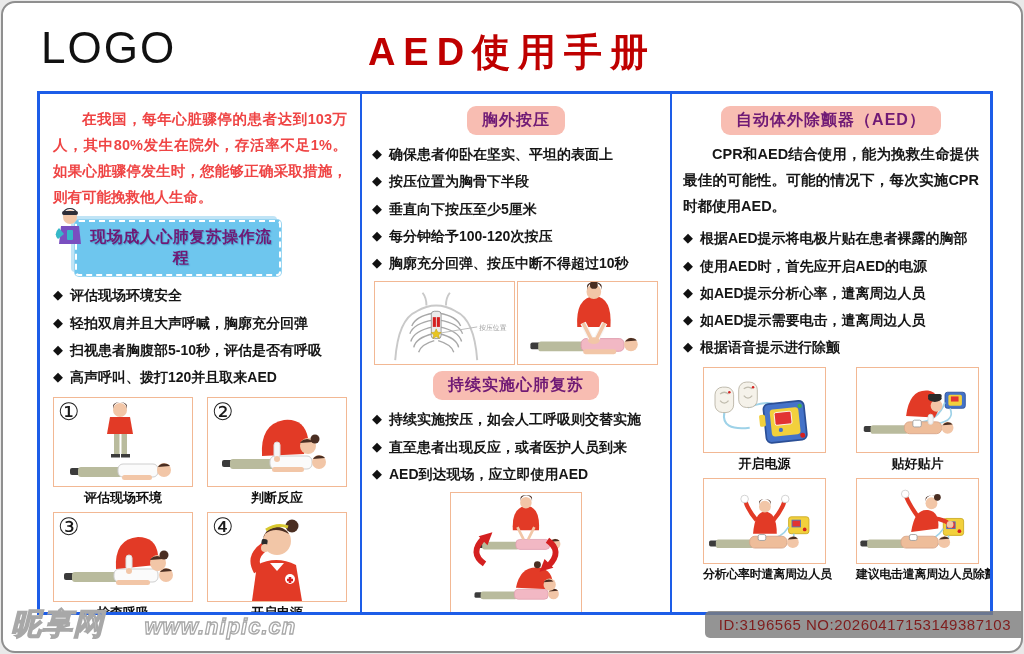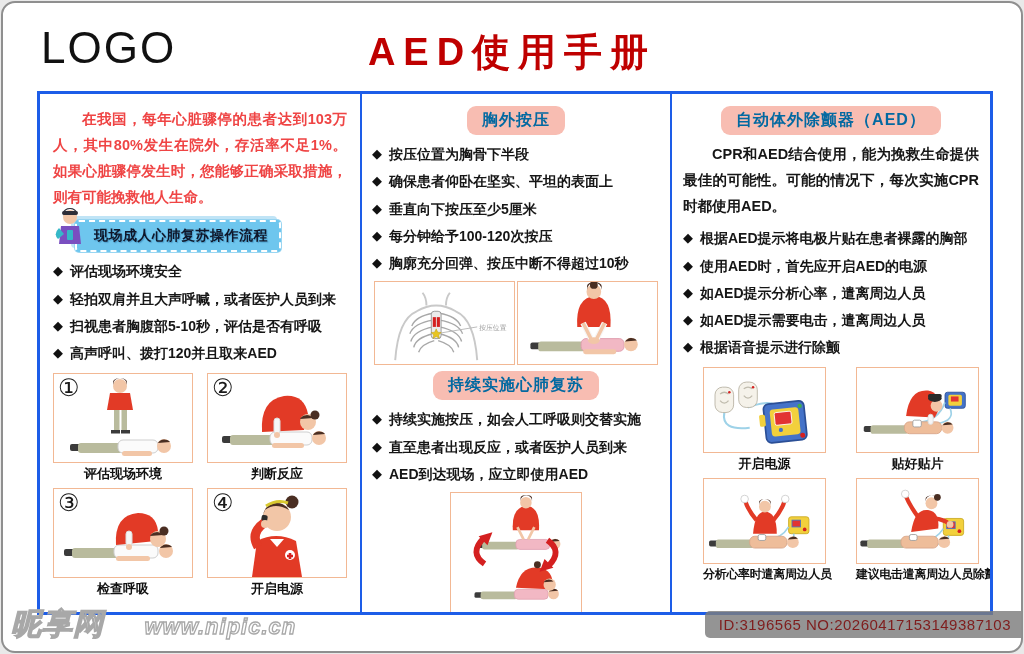--- a/index.html
+++ b/index.html
@@ -33,38 +33,38 @@
     font-size:14.5px; line-height:1.8; color:#ef4444; font-weight:bold;
     text-indent:2em; text-align:justify; margin-top:4px;
   }
   .intro3 { color:#161616; margin-top:6px; }
 
   
   .banner-wrap { position:relative; margin:10px 0 4px 22px; width:206px; }
   .banner {
     position:relative; background:#6ec6ee; border:2px dashed #ffffff; border-radius:4px;
     box-shadow:-4px -4px 0 rgba(150,210,240,.6), 0 0 0 1px #9ad6f2;
-    color:#0f172a; font-weight:bold; font-size:14px; text-align:center;
+    color:#701a75; font-weight:bold; font-size:16px; text-align:center;
     padding:5px 2px 5px 8px; letter-spacing:.5px;
     text-shadow:1px 1px 1px rgba(60,140,190,.7);
   }
   .mascot { position:absolute; left:-20px; top:-12px; z-index:2; }
 
   ul.bullets { list-style:none; margin-top:6px; }
   ul.bullets li {
     position:relative; padding-left:17px; font-size:14px; font-weight:bold;
     color:#161616; line-height:1.95; white-space:nowrap;
   }
   ul.bullets li::before { content:"◆"; position:absolute; left:0; top:0; font-size:13px; color:#111; }
 
   
   .tagline { text-align:center; margin:4px 0 4px 0; }
   .tag {
     display:inline-block; background:#f8bdb2; border-radius:9px;
-    padding:4px 15px; font-size:16px; font-weight:bold; color:#0369a1; letter-spacing:1px;
+    padding:4px 15px; font-size:16px; font-weight:bold; color:#701a75; letter-spacing:1px;
   }
 
   
   .fig { position:relative; background:#fff; border:1px solid #f2b894; }
   .fig svg { display:block; width:100%; height:100%; }
   .fig-num {
     position:absolute; left:4px; top:2px; font-size:24px; line-height:1;
     color:#1a1a1a; font-weight:normal;
   }
   .caption {
@@ -123,21 +123,21 @@
             <path d="M6,18 L24,18 L26,36 L4,36 Z" fill="#7a4fc0"></path>
             <path d="M4,20 Q-2,26 3,31 L9,26 Z" fill="#35b8c8"></path>
             <rect x="12" y="22" width="6" height="10" rx="1" fill="#35b8c8"></rect>
           </svg>
         </span>
         <div class="banner">现场成人心肺复苏操作流程</div>
       </div>
 
       <ul class="bullets">
         <li>评估现场环境安全</li>
-        <li>轻拍双肩并且大声呼喊，或者医护人员到来</li>
+        <li>轻拍双肩并且大声呼喊，胸廓充分回弹</li>
         <li>扫视患者胸腹部5-10秒，评估是否有呼吸</li>
         <li>高声呼叫、拨打120并且取来AED</li>
       </ul>
 
       <div class="grid2">
         <div class="cell">
           <div class="fig">
             <span class="fig-num">①</span>
             <svg viewBox="0 0 138 88">
               <circle cx="66" cy="12" r="7" fill="#f2c6a7"></circle>
@@ -220,22 +220,22 @@
           <div class="caption">开启电源</div>
         </div>
       </div>
     </div>
 
     <div class="col col2">
       <div class="tagline">
         <span class="tag">胸外按压</span>
       </div>
       <ul class="bullets">
+        <li>确保患者仰卧在坚实、平坦的表面上</li>
         <li>按压位置为胸骨下半段</li>
-        <li>确保患者仰卧在坚实、平坦的表面上</li>
         <li>垂直向下按压至少5厘米</li>
         <li>每分钟给予100-120次按压</li>
         <li>胸廓充分回弹、按压中断不得超过10秒</li>
       </ul>
 
       <div class="row2">
         <div class="fig">
           <svg viewBox="0 0 141 84">
             <path d="M20,80 Q23,38 42,30 Q52,24 62,24 Q72,24 82,30 Q101,38 104,80" fill="none" stroke="#c9c9c9" stroke-width="2"></path>
             <path d="M52,24 q0,-8 -4,-13 M72,24 q0,-8 4,-13" fill="none" stroke="#c9c9c9" stroke-width="2"></path>

